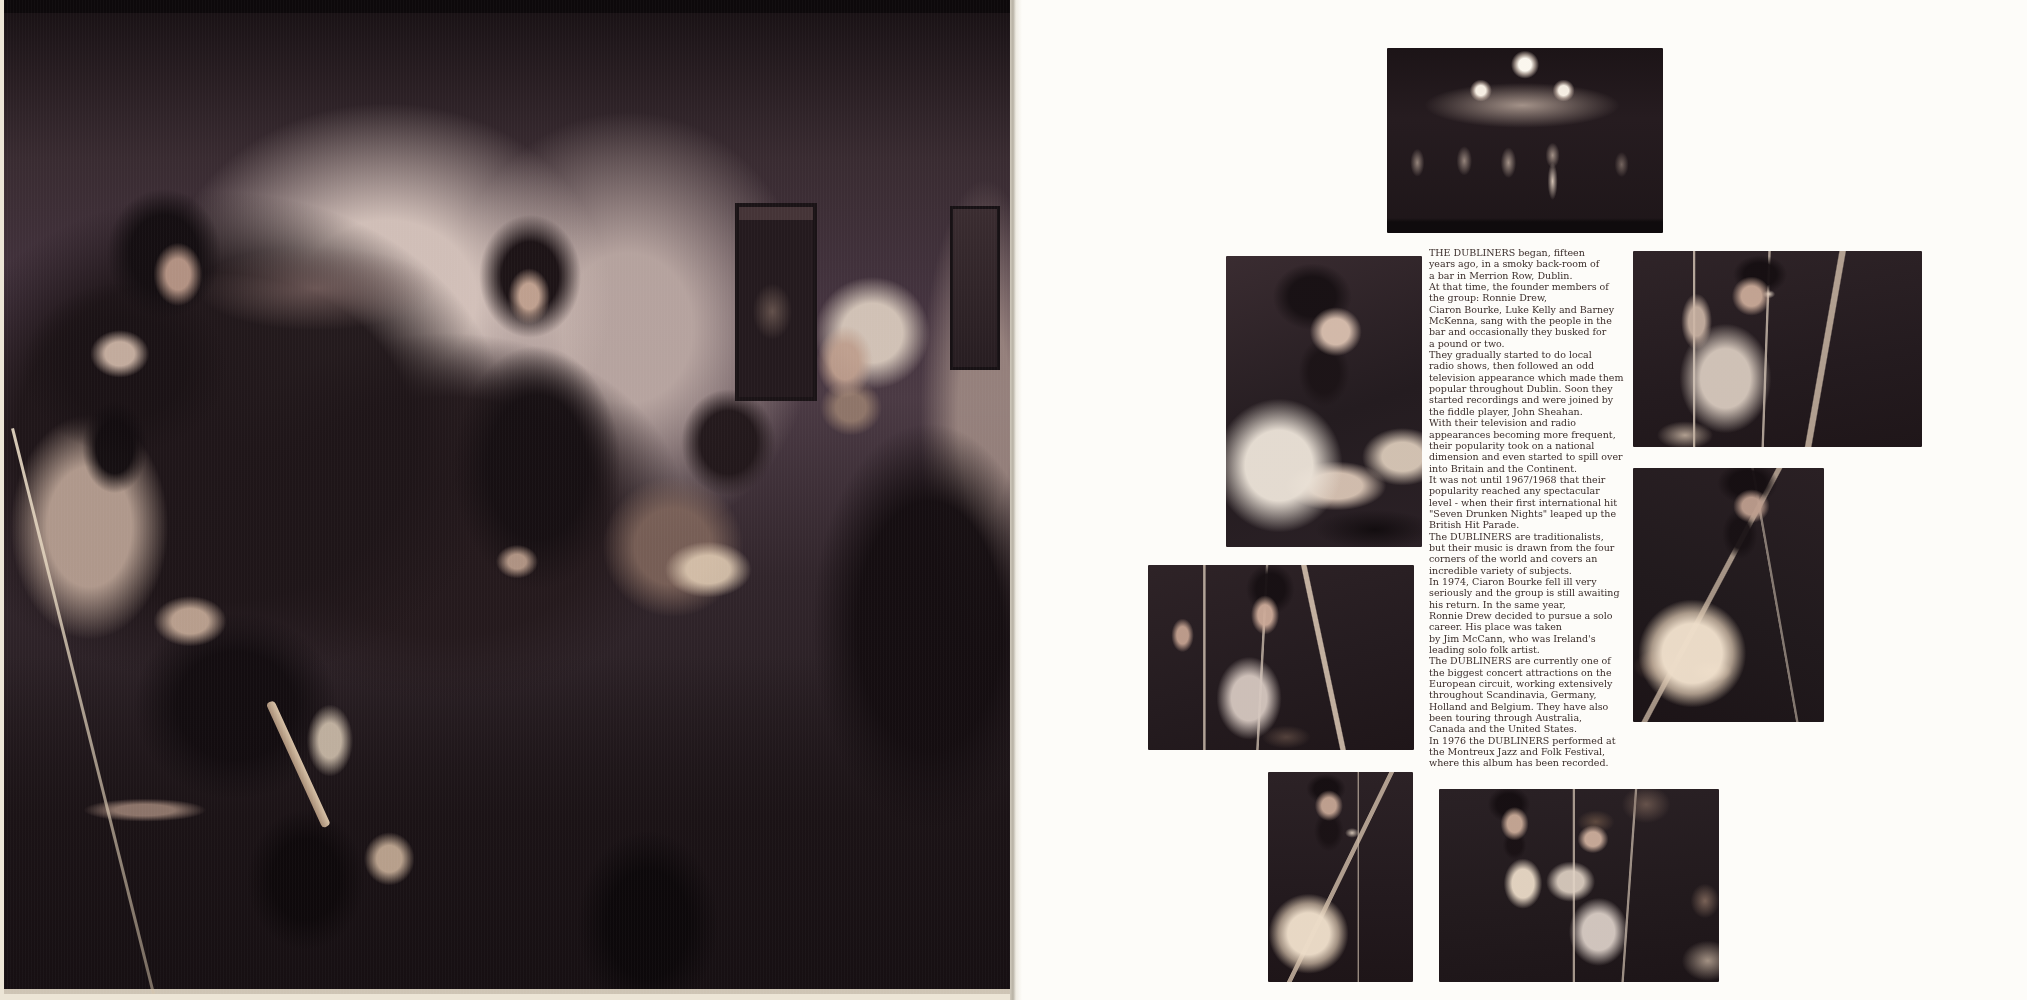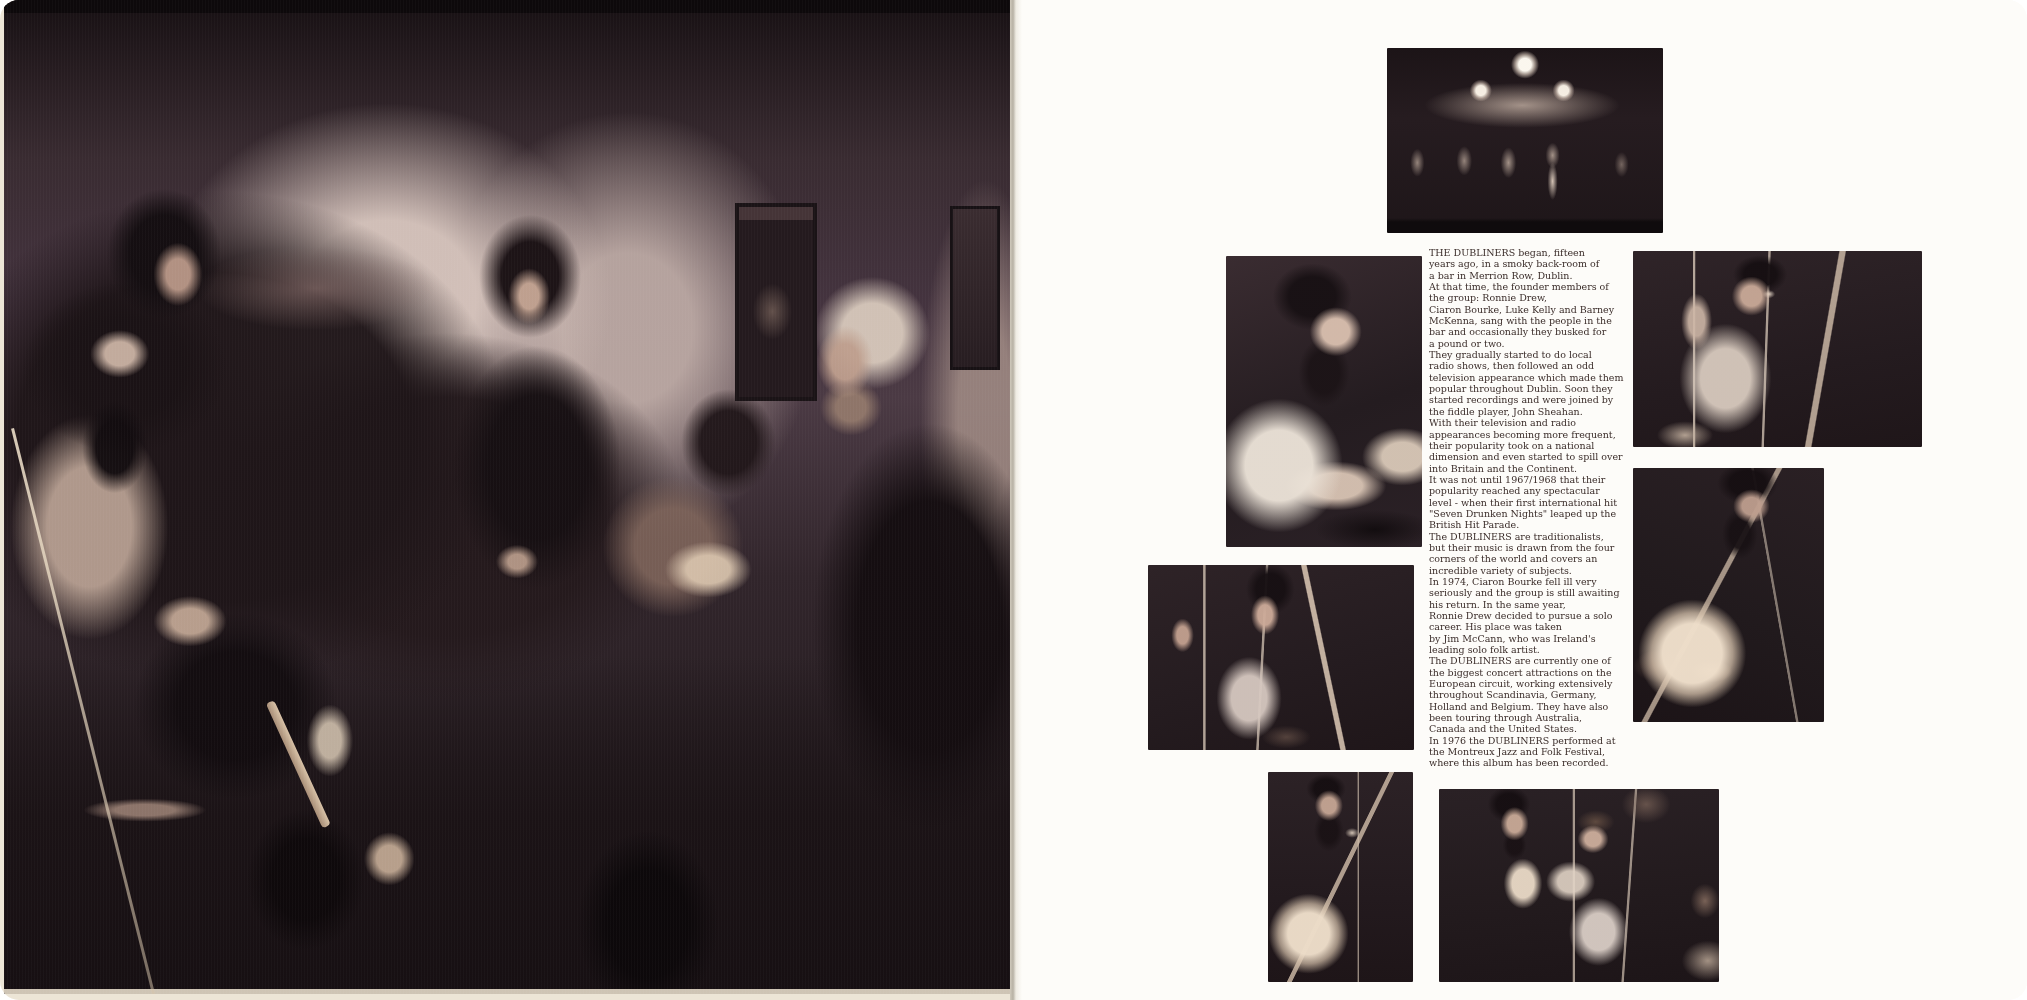--- a/index.html
+++ b/index.html
@@ -1,17 +1,17 @@
 <!DOCTYPE html>
 <html><head>
 <meta charset="utf-8">
 <style>
   html,body{margin:0;padding:0;background:#ffffff;}
   #spread{position:relative;width:2027px;height:1000px;background:#fdfcf9;overflow:hidden;
-          font-family:"DejaVu Serif","Liberation Serif",serif;border-radius:19px;}
+          font-family:"DejaVu Serif","Liberation Serif",serif;}
   
   #left-page{position:absolute;left:0;top:0;width:1010px;height:1000px;background:#ece5d6;}
   #left-photo{position:absolute;left:4px;top:0;width:1006px;height:994px;overflow:hidden;
     background:
       
       linear-gradient(180deg,#0d090b 0 13px,rgba(0,0,0,0) 13px),
       
       linear-gradient(0deg,rgba(226,216,198,.9) 0 5px,rgba(0,0,0,0) 5px),
       
       radial-gradient(ellipse 34px 44px at 17.3% 27.6%,rgba(186,152,136,.95) 0 35%,rgba(186,152,136,0) 72%),

